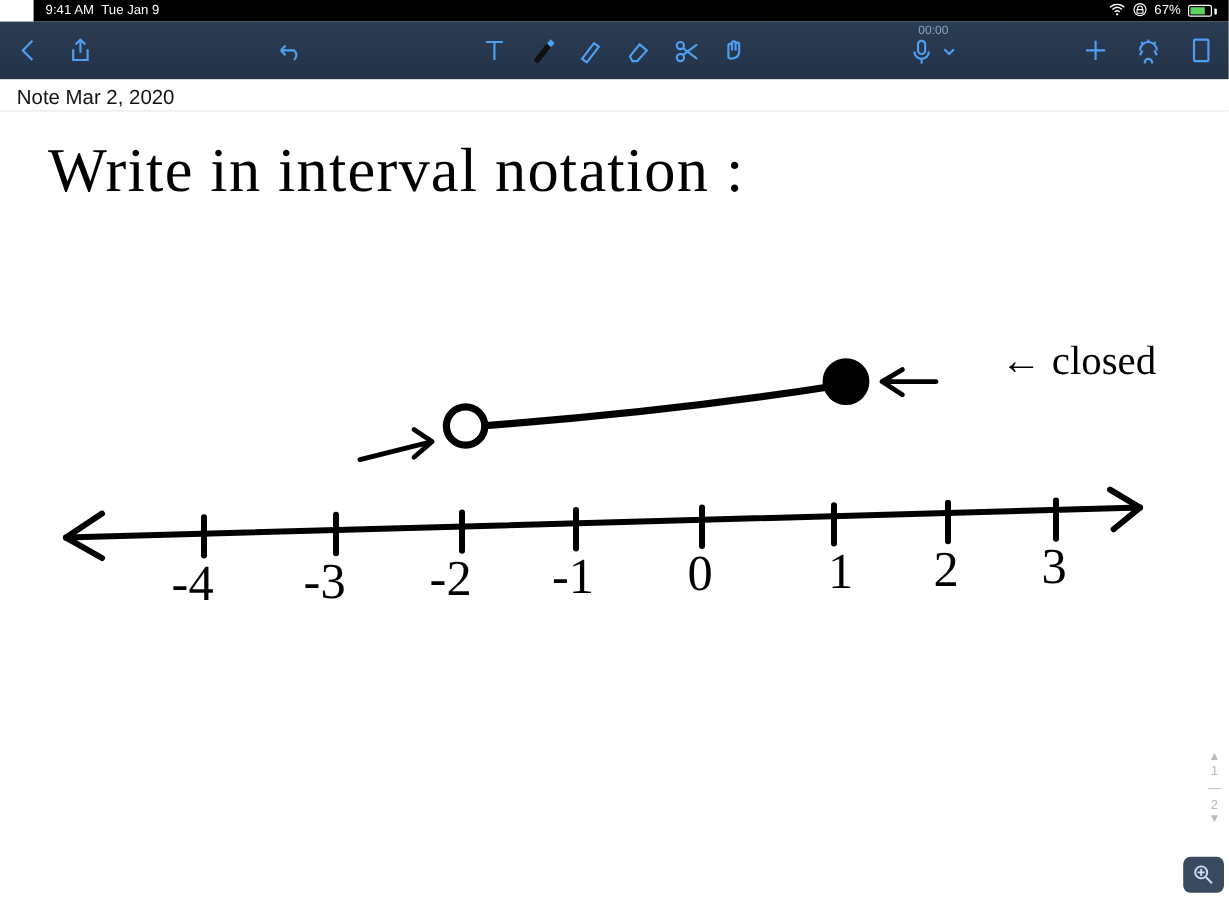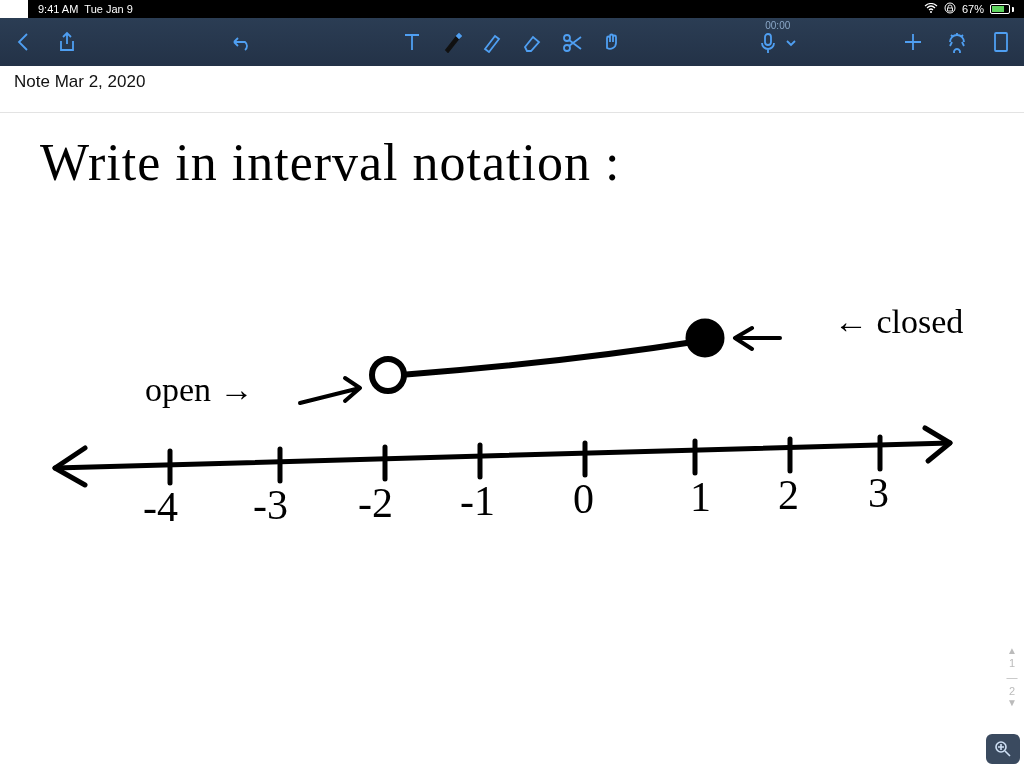--- a/index.html
+++ b/index.html
@@ -8,21 +8,21 @@
   .status-left, .status-right { display: flex; align-items: center; gap: 6px; }
   .toolbar { height: 48px; background: linear-gradient(#2b3d54,#233247); display: flex; align-items: center; padding: 0 10px; position: relative; }
   .toolbar .left-group { display: flex; align-items: center; gap: 18px; }
   .toolbar .center-group { position: absolute; left: 50%; transform: translateX(-50%); display: flex; align-items: center; gap: 14px; }
   .toolbar .right-group { margin-left: auto; display: flex; align-items: center; gap: 18px; }
   .tool-icon { width: 26px; height: 26px; display: flex; align-items: center; justify-content: center; color: #4f9ff2; cursor: pointer; }
   .tool-icon svg { stroke: #4f9ff2; fill: none; stroke-width: 1.8; }
   .rec-group { position: absolute; left: 74%; top: 2px; display: flex; flex-direction: column; align-items: center; gap: 0; color:#4f9ff2;}
   .rec-time { font-size: 10px; color:#8aa7c7;}
   .mic-row { display:flex; align-items:center; gap:6px;}
-  .note-header { padding: 6px 14px 20px; border-bottom: 1px solid #e3e3e3; }
+  .note-header { padding: 6px 14px 0; border-bottom: 1px solid #e3e3e3; }
   .note-title { font-size: 17px; color: #111; }
   .note-subtitle { font-size: 14px; color: #666; margin-top: 1px; }
   .canvas { position: relative; width: 1024px; height: 654px; background: #fff; }
   .handwriting { font-family: "Segoe Script","Comic Sans MS","Bradley Hand",cursive; color: #000; position: absolute; }
   .title-text { top: 20px; left: 40px; font-size: 52px; letter-spacing: 1px; font-weight: 500; }
   .open-label { top: 258px; left: 145px; font-size: 34px; }
   .closed-label { top: 190px; left: 834px; font-size: 34px; }
   .tick-label { font-size: 42px; font-weight: 500; }
   .page-indicator { position: absolute; right: 2px; bottom: 60px; width: 20px; display:flex; flex-direction:column; align-items:center; color:#bbb; font-size:11px; gap:2px;}
   .page-indicator .arrow { font-size:10px; line-height:8px;}
@@ -151,21 +151,20 @@
     </div>
   </div>
 </div>
 
 <div class="note-header">
   <div class="note-title">Note Mar 2, 2020</div>
 </div>
 
 <div class="canvas">
   <div class="handwriting title-text">Write  in  interval  notation :</div>
-  <div class="handwriting open-label"><span>open</span> →</div>
   <div class="handwriting closed-label">← <span>closed</span></div>
 
   <svg width="1024" height="654" style="position:absolute;left:0;top:0">
     <g stroke="#000" stroke-width="5" fill="none" stroke-linecap="round">
 
       <path d="M55 355 L950 330"></path>
 
       <path d="M55 355 L85 335 M55 355 L85 372"></path>
 
       <path d="M950 330 L925 315 M950 330 L928 348"></path>

